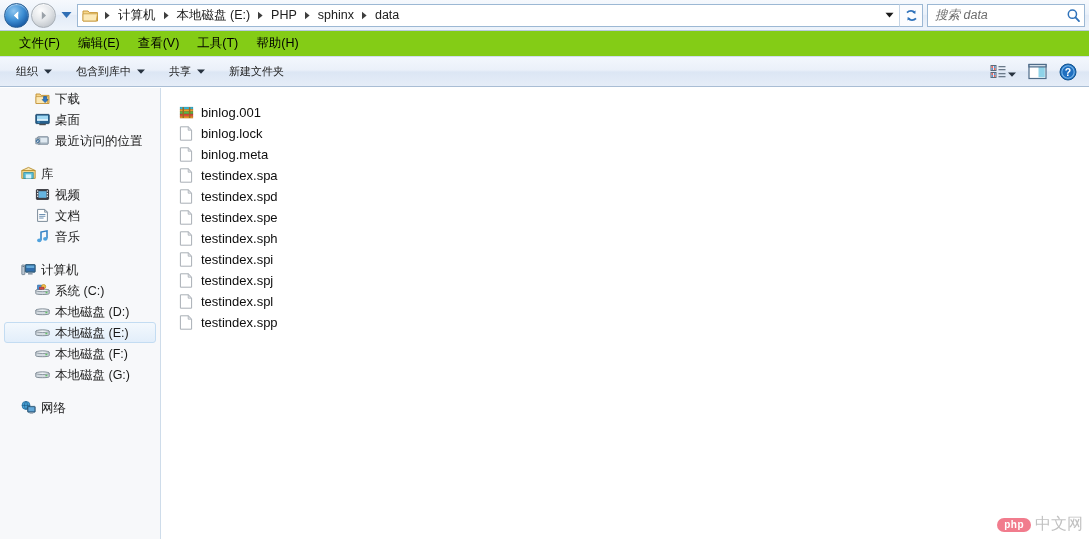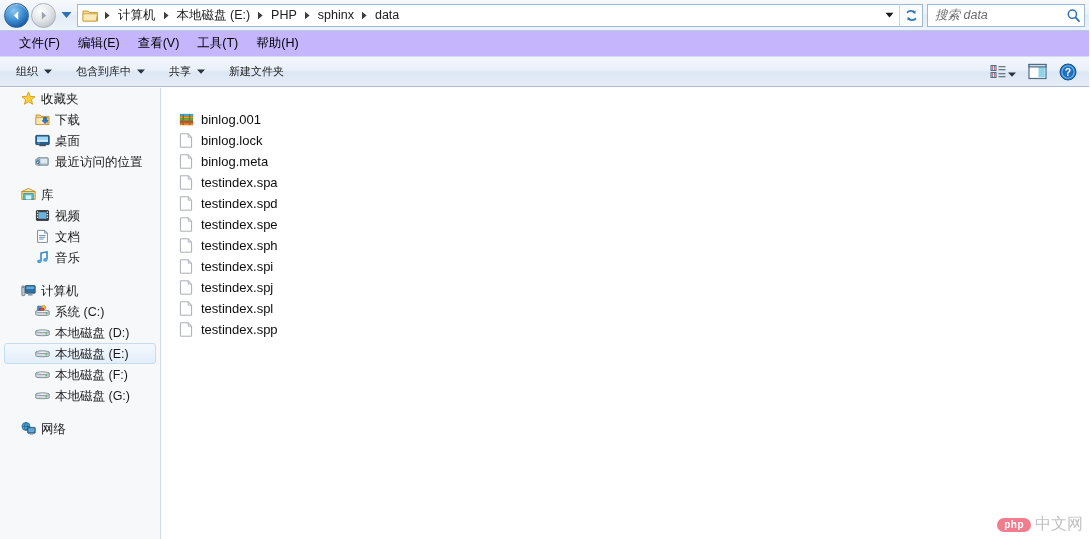--- a/index.html
+++ b/index.html
@@ -106,21 +106,21 @@
     font-style: italic;
     color: #6d6d6d;
     white-space: nowrap;
     overflow: hidden;
   }
 
   
   .menubar {
     position: absolute; left: 0; top: 31px;
     width: 1091px; height: 25px;
-    background: #c4b5fd;
+    background: #84cc16;
     display: flex; align-items: center;
     padding-left: 10px;
   }
   .menu-item {
     font-size: 12.5px;
     color: #000000;
     padding: 3px 9px;
     white-space: nowrap;
   }
 
@@ -183,21 +183,21 @@
     margin-right: 4px;
     padding-left: 29px;
   }
 
   
   .filelist {
     position: absolute; left: 162px; top: 88px;
     width: 929px; height: 385px;
     background: #ffffff;
     overflow: hidden;
-    padding-top: 21px;
+    padding-top: 14px;
   }
   .file-row {
     display: flex; align-items: center;
     height: 21px;
     padding-left: 16px;
     font-size: 13px;
     color: #0e0e0e;
     white-space: nowrap;
   }
   .file-icon {
@@ -402,28 +402,20 @@
       <svg width="18" height="18" viewBox="0 0 18 18">
         <circle cx="9" cy="9" r="8" fill="#1f6fc0" stroke="#13548f" stroke-width="1"></circle>
         <circle cx="9" cy="9" r="6.2" fill="none" stroke="#79b6e8" stroke-width="1.1"></circle>
         <text x="9" y="13.2" font-family="Liberation Sans, sans-serif" font-size="10.5" font-weight="bold" fill="#ffffff" text-anchor="middle">?</text>
       </svg>
     </div>
   </div>
 
   <div class="sidebar">
 
-    <div class="sb-row grp">
-      <span class="sb-icon">
-        <svg width="15" height="15" viewBox="0 0 15 15">
-          <path d="M7.5 1 L9.3 5.4 L14 5.7 L10.4 8.7 L11.6 13.3 L7.5 10.7 L3.4 13.3 L4.6 8.7 L1 5.7 L5.7 5.4 Z" fill="#ffcf3d" stroke="#d79b16" stroke-width=".9" stroke-linejoin="round"></path>
-        </svg>
-      </span>
-      <span class="sb-label">收藏夹</span>
-    </div>
 
     <div class="sb-row child">
       <span class="sb-icon">
         <svg width="15" height="15" viewBox="0 0 15 15">
           <path d="M1 3 L5 3 L6.2 4.4 L14 4.4 L14 12.5 L1 12.5 Z" fill="#f6d78e" stroke="#c08f32" stroke-width=".9"></path>
           <path d="M1 5.6 L13.2 5.6 L12.2 12.5 L1 12.5 Z" fill="#fbe8b5" stroke="#c08f32" stroke-width=".7"></path>
           <path d="M8.6 5.6 L11.6 5.6 L11.6 8.6 L13 8.6 L10.1 11.6 L7.2 8.6 L8.6 8.6 Z" fill="#2f79c9" stroke="#1c5691" stroke-width=".7"></path>
         </svg>
       </span>
       <span class="sb-label">下载</span>

